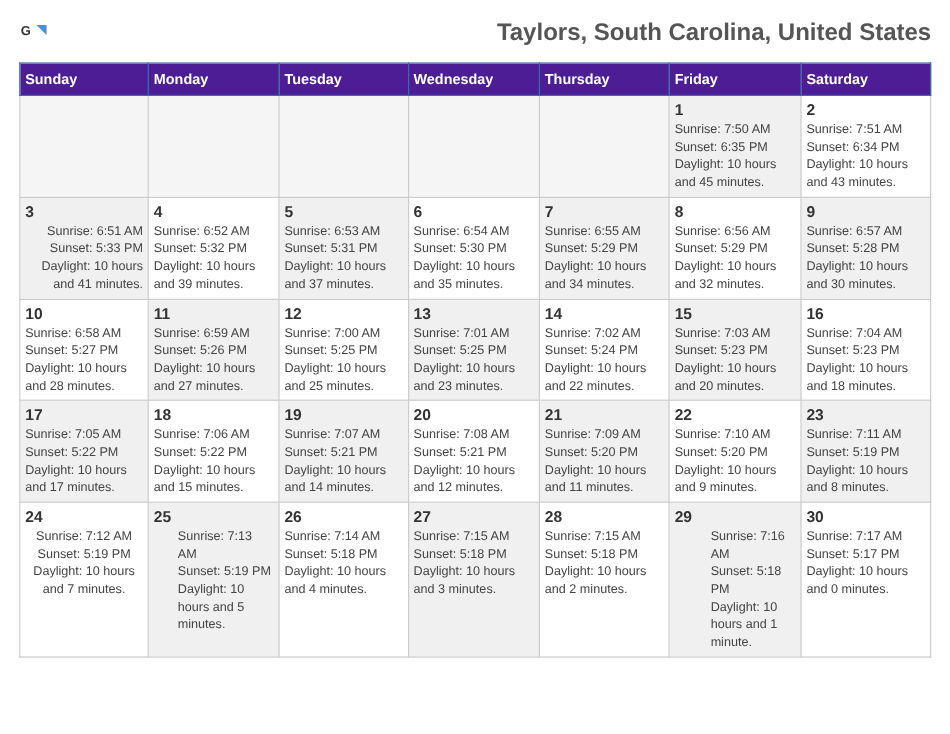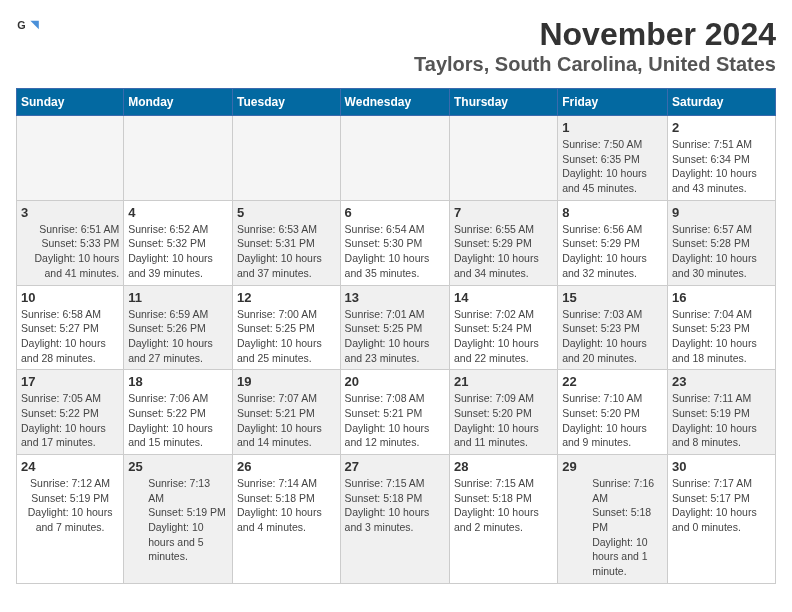--- a/index.html
+++ b/index.html
@@ -47,21 +47,21 @@
       font-size: 20px;
       font-weight: bold;
       color: #555;
     }
     .calendar {
       width: 100%;
       border-collapse: collapse;
       font-size: 11px;
     }
     .calendar th {
-      background-color: #0369a1;
+      background-color: #4c1d95;
       color: #fff;
       padding: 6px 4px;
       text-align: left;
       font-size: 12px;
       border: 1px solid #3a6aad;
     }
     .calendar td {
       border: 1px solid #ccc;
       vertical-align: top;
       padding: 4px;
@@ -92,21 +92,20 @@
 <body>
 
 <div class="header">
   <div class="logo">
     <svg class="logo-icon" viewBox="0 0 40 40" xmlns="http://www.w3.org/2000/svg">
       <text x="2" y="22" font-size="18" font-weight="bold" fill="#333">G</text>
       <polygon points="24,8 38,8 38,22" fill="#4a90d9"></polygon>
     </svg>
   </div>
   <div class="title-block">
-    <h1>November 2024</h1>
     <h2>Taylors, South Carolina, United States</h2>
   </div>
 </div>
 
 <table class="calendar">
   <thead>
     <tr>
     <th>Sunday</th>
         <th>Monday</th>
         <th>Tuesday</th>

